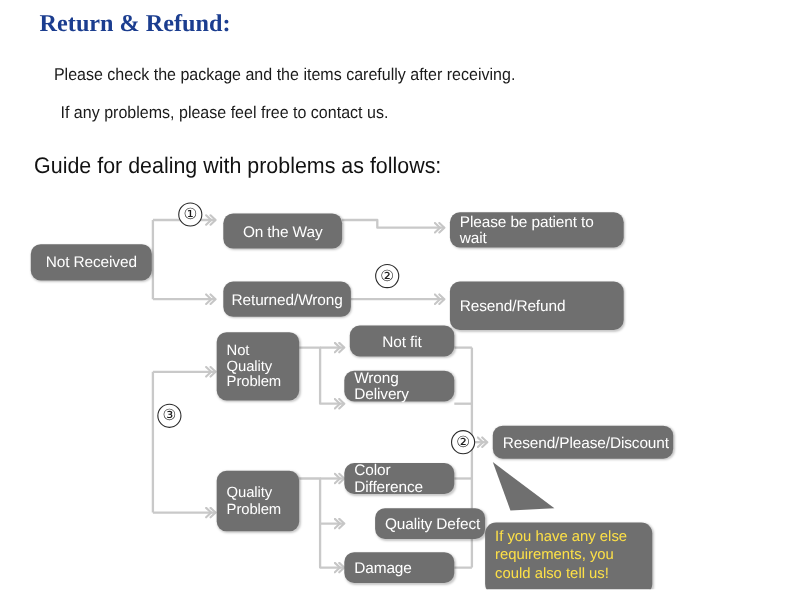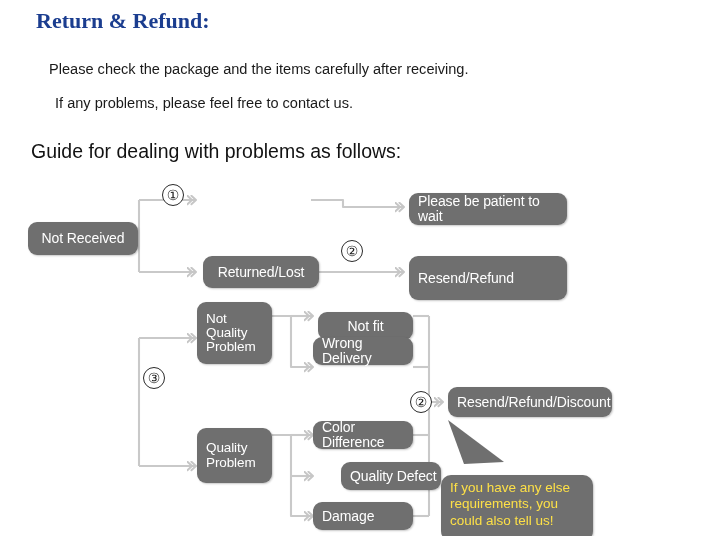--- a/index.html
+++ b/index.html
@@ -176,52 +176,53 @@
         <path d="M413,516 L429,516"></path>
         <path d="M429,316 L429,516"></path>
         <path d="M429,402 L443,402" marker-end="url(#chev)"></path>
       </g>
     </svg>
 
     <div class="node center" style="left:28px; top:222px; width:110px; height:33px;">Not Received</div>
 
     <div class="marker" style="left:162px; top:184px;">①</div>
 
-
-    <div class="node center" style="left:203px; top:256px; width:116px; height:32px;">Returned/Lost</div>
+    <div class="node center" style="left:203px; top:194px; width:108px; height:32px;">On the Way</div>
+
+    <div class="node center" style="left:203px; top:256px; width:116px; height:32px;">Returned/Wrong</div>
 
     <div class="marker" style="left:341px; top:240px;">②</div>
 
     <div class="node left" style="left:409px; top:193px; width:158px; height:32px;">Please be patient to wait</div>
 
     <div class="node left" style="left:409px; top:256px; width:158px; height:44px;">Resend/Refund</div>
 
 
     <div class="marker" style="left:143px; top:367px;">③</div>
 
     <div class="node left" style="left:197px; top:302px; width:75px; height:62px; font-size:13.5px;">Not
 Quality
 Problem</div>
 
     <div class="node left" style="left:197px; top:428px; width:75px; height:55px; font-size:13.5px;">Quality
 Problem</div>
 
-    <div class="node center" style="left:318px; top:312px; width:95px; height:28px;">Not fit</div>
+    <div class="node center" style="left:318px; top:296px; width:95px; height:28px;">Not fit</div>
 
     <div class="node left" style="left:313px; top:337px; width:100px; height:28px;">Wrong Delivery</div>
 
     <div class="node left" style="left:313px; top:421px; width:100px; height:28px;">Color Difference</div>
 
     <div class="node left" style="left:313px; top:462px; width:100px; height:28px;margin-left:28px;">Quality Defect</div>
 
     <div class="node left" style="left:313px; top:502px; width:100px; height:28px;">Damage</div>
 
     <div class="marker" style="left:410px; top:391px;">②</div>
 
-    <div class="node left" style="left:448px; top:387px; width:164px; height:30px;">Resend/Refund/Discount</div>
+    <div class="node left" style="left:448px; top:387px; width:164px; height:30px;">Resend/Please/Discount</div>
 
     <svg id="callout-tail" viewBox="0 0 70 56" xmlns="http://www.w3.org/2000/svg">
       <path d="M2,6 L58,48 L18,50 Z" fill="#6f6f6f"></path>
     </svg>
     <div id="callout">If you have any else requirements, you could also tell us!</div>
 
   </div>
 </div>
 
 </body></html>

